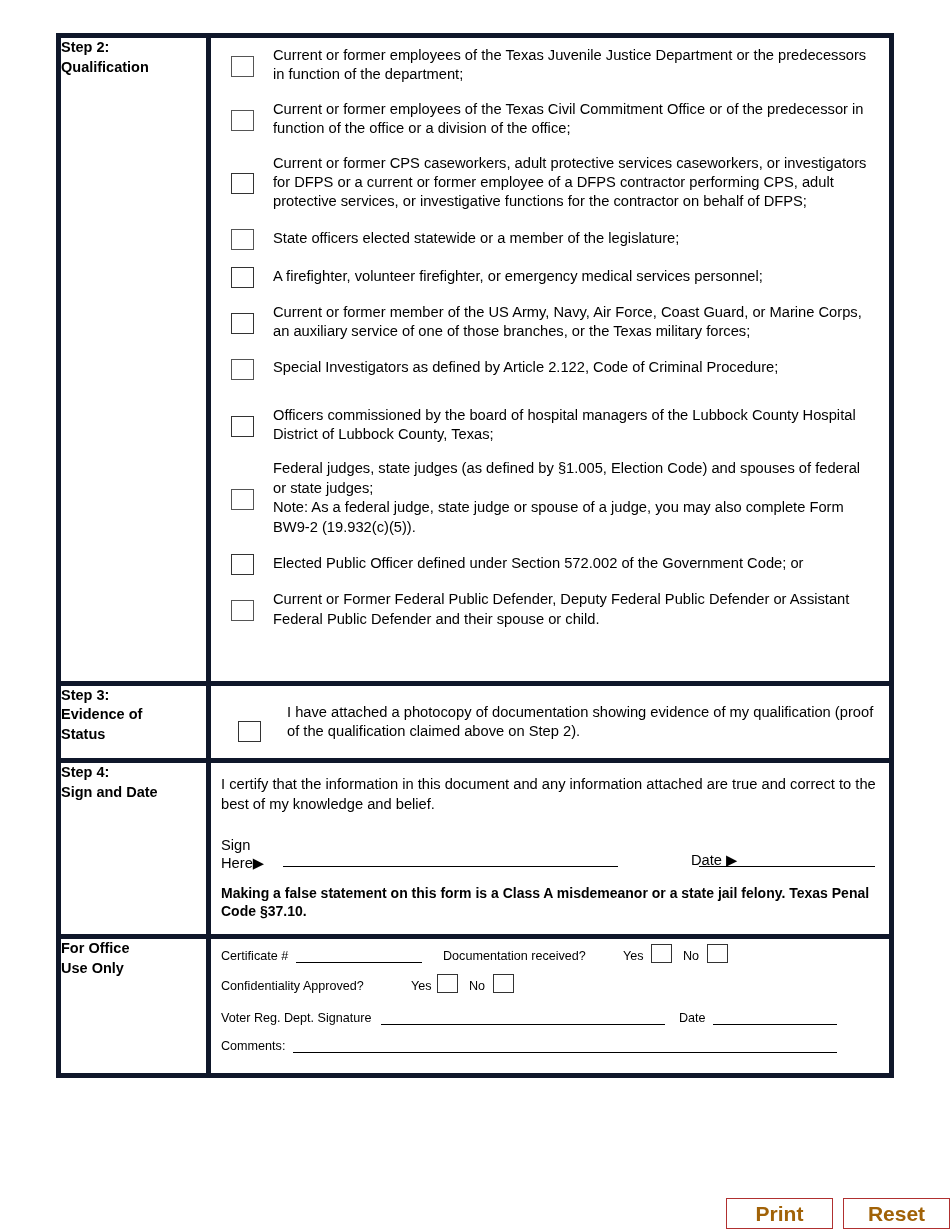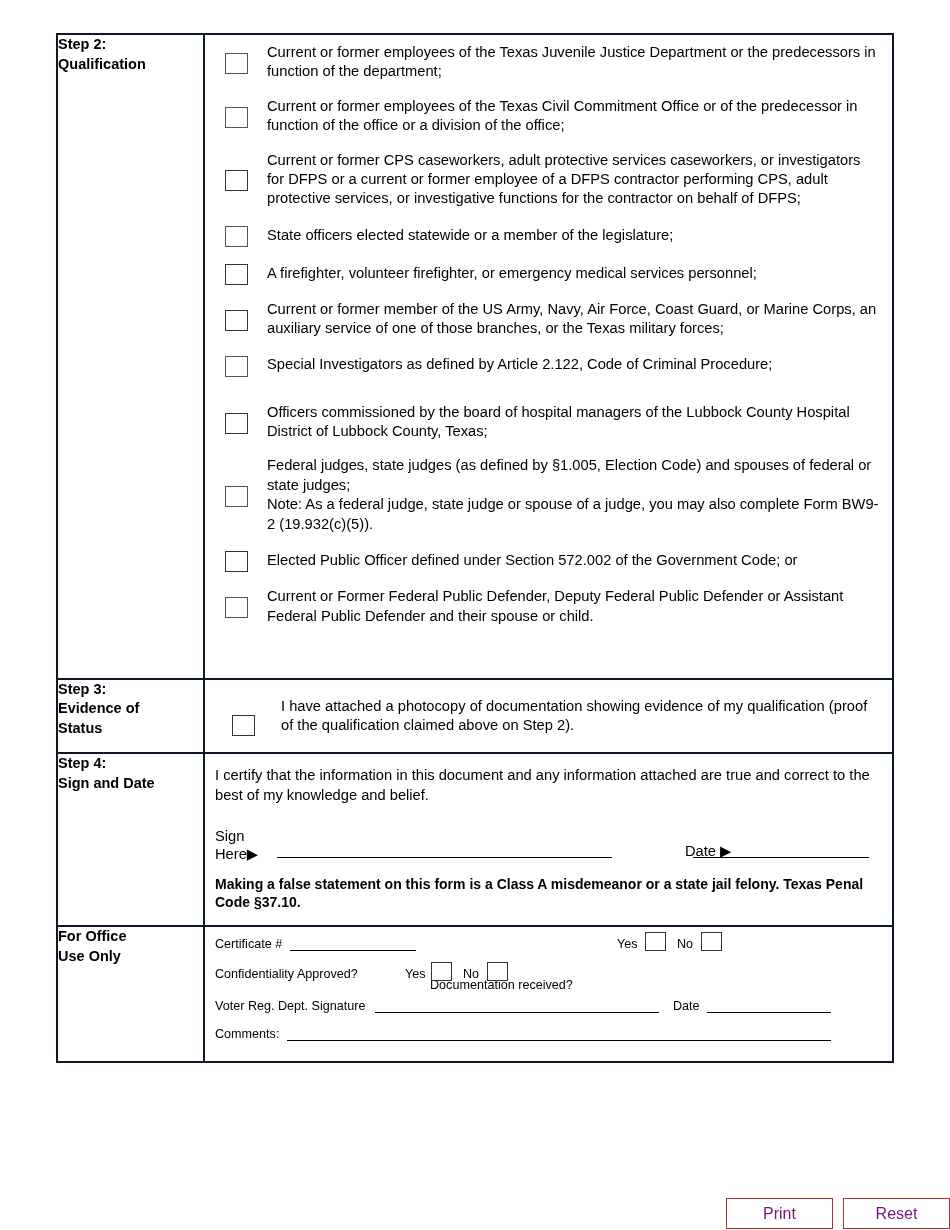--- a/index.html
+++ b/index.html
@@ -19,21 +19,21 @@
     left: 56px;
     top: 33px;
     width: 838px;
   }
   table.form {
     border-collapse: collapse;
     width: 838px;
     table-layout: fixed;
   }
   table.form td {
-    border: 2px solid #0f172a;
+    border: 5px solid #0f172a;
     vertical-align: top;
     padding: 0;
   }
   .step-label {
     width: 145px;
     font-weight: bold;
     font-size: 14.5px;
     line-height: 1.35;
     padding: 12px 0 10px 9px;
   }
@@ -155,21 +155,21 @@
 
   
   .office-inner {
     padding: 14px 10px 12px 10px;
     font-size: 12.6px;
     position: relative;
     height: 108px;
   }
   .of-cert { position: absolute; left: 10px; top: 10px; }
   .of-cert-line { position: absolute; left: 85px; top: 23px; width: 126px; border-bottom: 1px solid #000; }
-  .of-docrec { position: absolute; left: 225px; top: 10px; margin-top: 41px; }
+  .of-docrec { position: absolute; left: 232px; top: 10px; }
   .of-yes1 { position: absolute; left: 412px; top: 10px; }
   .of-cb1 { position: absolute; left: 440px; top: 5px; }
   .of-no1 { position: absolute; left: 472px; top: 10px; }
   .of-cb2 { position: absolute; left: 496px; top: 5px; }
   .of-conf { position: absolute; left: 10px; top: 40px; }
   .of-yes2 { position: absolute; left: 200px; top: 40px; }
   .of-cb3 { position: absolute; left: 226px; top: 35px; }
   .of-no2 { position: absolute; left: 258px; top: 40px; }
   .of-cb4 { position: absolute; left: 282px; top: 35px; }
   .of-sig { position: absolute; left: 10px; top: 72px; }
@@ -195,24 +195,24 @@
     width: 894px;
     display: flex;
     justify-content: flex-end;
     gap: 10px;
   }
   .btn {
     width: 105px;
     height: 29px;
     border: 1.6px solid #b03030;
     background: #ffffff;
-    font-size: 16px;
-    font-weight: normal;
+    font-size: 21px;
+    font-weight: bold;
     font-family: "Liberation Sans", sans-serif;
-    color: #701a75;
+    color: #a16207;
     display: flex;
     align-items: center;
     justify-content: center;
     cursor: pointer;
   }
 </style>
 </head>
 <body>
 
 <div class="page">

